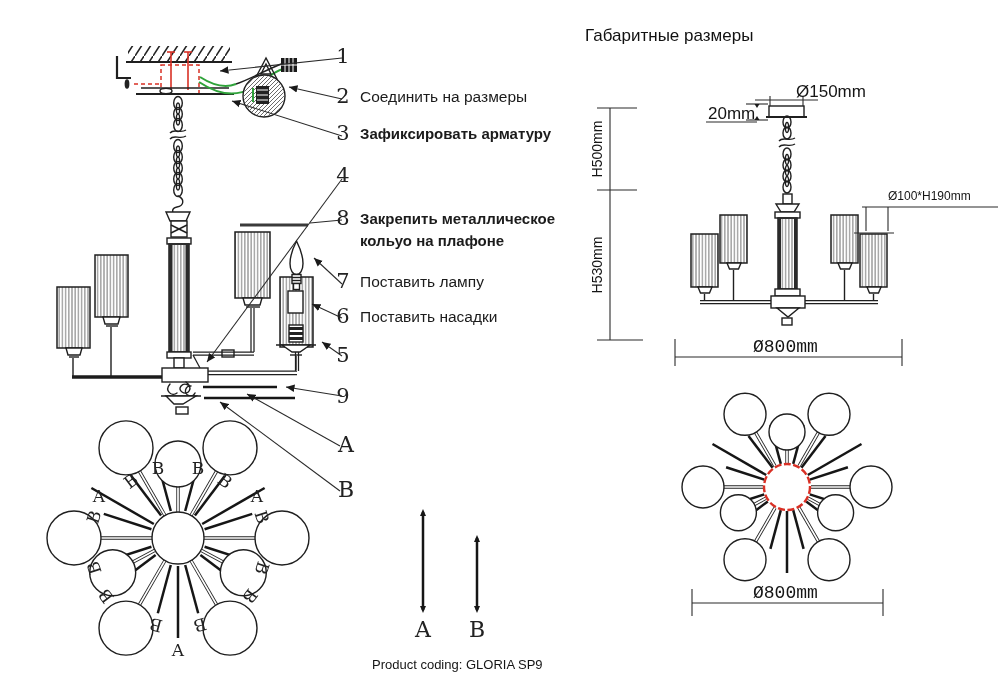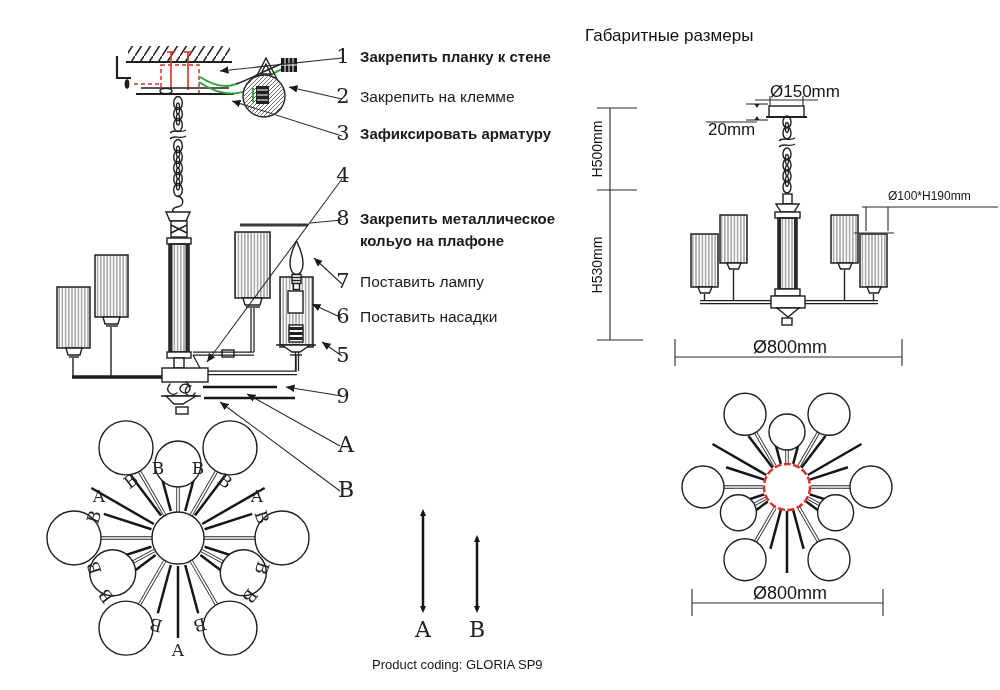--- a/index.html
+++ b/index.html
@@ -9,21 +9,21 @@
   .lbl{position:absolute;white-space:nowrap;}
   .title{font-size:17px;color:#111;}
   .step{position:absolute;display:flex;align-items:flex-start;}
   .snum{font-family:"DejaVu Serif",serif;font-size:21px;line-height:1;width:22px;
         text-align:center;color:#222;flex:0 0 auto;}
   .stxt{font-size:15.5px;line-height:1.45;margin-left:6px;max-width:238px;white-space:normal;}
   .bold .stxt{font-weight:bold;font-size:15px;}
   .ab{font-family:"DejaVu Serif",serif;font-size:22px;color:#222;}
   .dim{font-size:17px;color:#151515;}
   .dimsm{font-size:12px;}
-  .dimbig{font-size:18px;}
+  .dimbig{font-size:18px;font-family:Liberation Mono, monospace;}
   .vdim{position:absolute;width:70px;text-align:center;font-size:14px;color:#151515;
         transform:rotate(-90deg);}
   .rodlbl{font-family:"DejaVu Serif",serif;font-size:22px;color:#222;}
   .footer{font-size:13px;color:#151515;}
   
   .s{stroke:#1f1f1f;fill:none;stroke-width:1.4;}
   .sf{stroke:#1f1f1f;fill:#fff;stroke-width:1.4;}
   .srib{stroke:#1f1f1f;fill:url(#ribs);stroke-width:1.5;}
   .thk{stroke:#1f1f1f;fill:none;stroke-width:2.2;}
   .red{stroke:#d93025;fill:none;}
@@ -437,25 +437,24 @@
     <line x1="477" y1="538" x2="477" y2="610" class="rod" stroke-width="2.4"></line>
     <path d="M477,535 l-3,7 h6 Z" fill="#161616"></path>
     <path d="M477,613 l-3,-7 h6 Z" fill="#161616"></path>
   </g>
 </svg>
 
 <div class="lbl title" style="left:585px;top:26px">Габаритные размеры</div>
 
 <div class="step bold" style="left:332px;top:46px">
       <span class="snum">1</span>
-      <span class="stxt">Закрепить планку к стене</span>
     </div>
 <div class="step" style="left:332px;top:86px">
       <span class="snum">2</span>
-      <span class="stxt">Закрепить на клемме</span>
+      <span class="stxt">Соединить на размеры</span>
     </div>
 <div class="step bold" style="left:332px;top:123px">
       <span class="snum">3</span>
       <span class="stxt">Зафиксировать арматуру</span>
     </div>
 <div class="step bold" style="left:332px;top:165px">
       <span class="snum">4</span>
     </div>
 <div class="step bold" style="left:332px;top:208px">
       <span class="snum">8</span>
@@ -472,22 +471,22 @@
 <div class="step" style="left:332px;top:345px">
       <span class="snum">5</span>
     </div>
 <div class="step" style="left:332px;top:386px">
       <span class="snum">9</span>
     </div>
 
 <div class="lbl ab" style="left:338px;top:432px">A</div>
 <div class="lbl ab" style="left:338px;top:477px">B</div>
 
-<div class="lbl dim" style="left:770px;top:82px">Ø150mm</div>
-<div class="lbl dim" style="left:708px;top:120px">20mm</div>
+<div class="lbl dim" style="left:796px;top:82px">Ø150mm</div>
+<div class="lbl dim" style="left:708px;top:104px">20mm</div>
 <div class="vdim" style="left:562px;top:141px">H500mm</div>
 <div class="vdim" style="left:562px;top:257px">H530mm</div>
 <div class="lbl dim dimsm" style="left:888px;top:189px">Ø100*H190mm</div>
 <div class="lbl dim dimbig" style="left:753px;top:337px">Ø800mm</div>
 <div class="lbl dim dimbig" style="left:753px;top:583px">Ø800mm</div>
 
 <div class="lbl rodlbl" style="left:415px;top:617px">A</div>
 <div class="lbl rodlbl" style="left:469px;top:617px">B</div>
 
 <div class="lbl footer" style="left:372px;top:657px">Product coding: GLORIA SP9</div>

